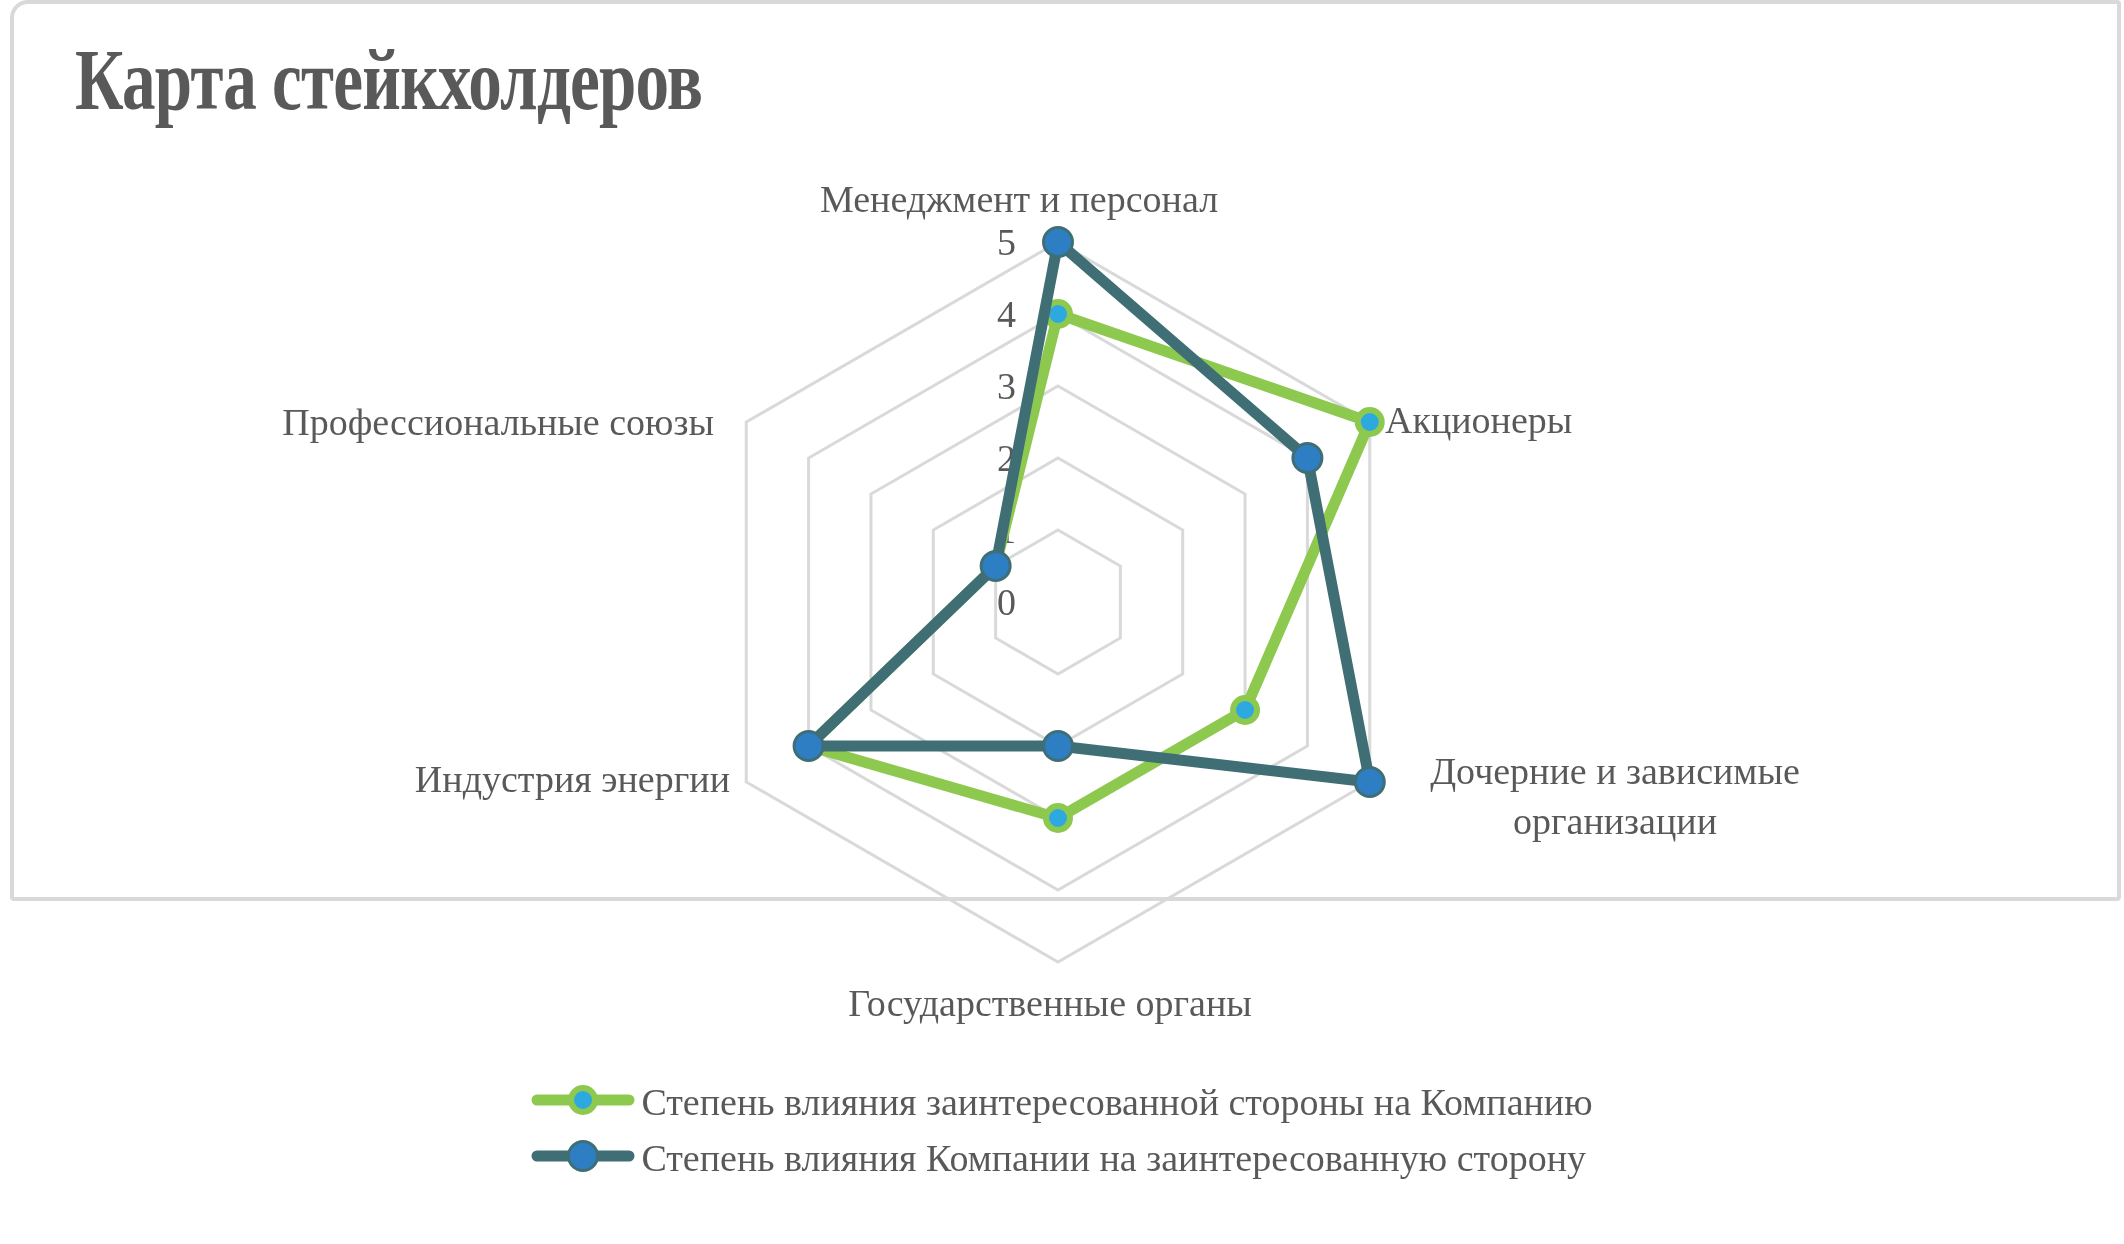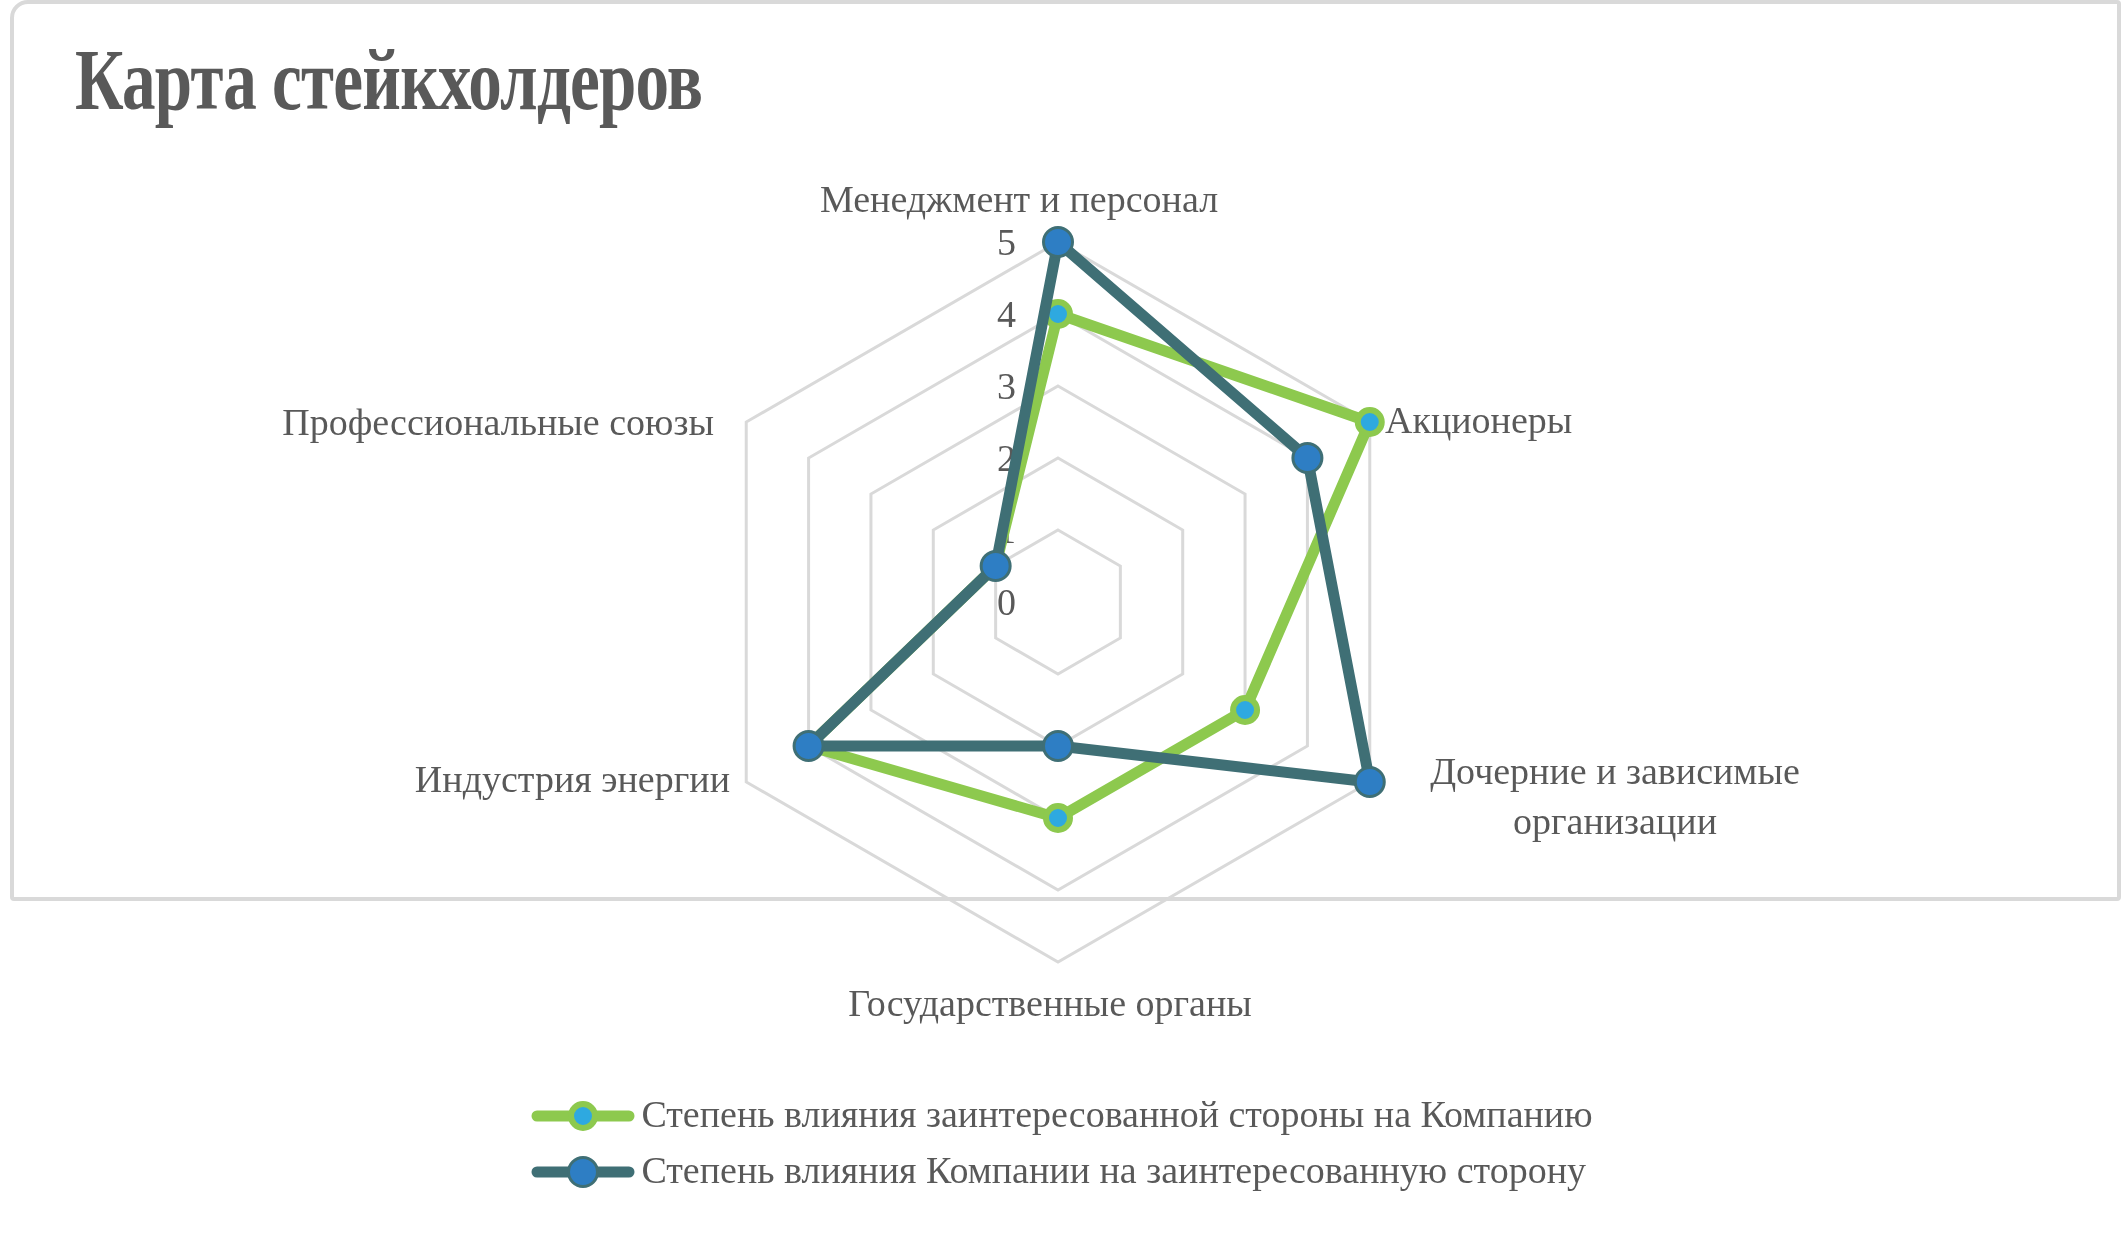--- a/index.html
+++ b/index.html
@@ -59,21 +59,21 @@
     flex-direction: column;
     align-items: center;
   }
   .legend-inner {
     display: flex;
     flex-direction: column;
     align-items: flex-start;
   }
   .legend-row {
     display: flex;
-    align-items: flex-end;
+    align-items: flex-start;
     gap: 6px;
     height: 56px;
   }
   .legend-row + .legend-row {
   }
   .legend-label {
     font-size: 38px;
     color: #595959;
     white-space: nowrap;
   }

